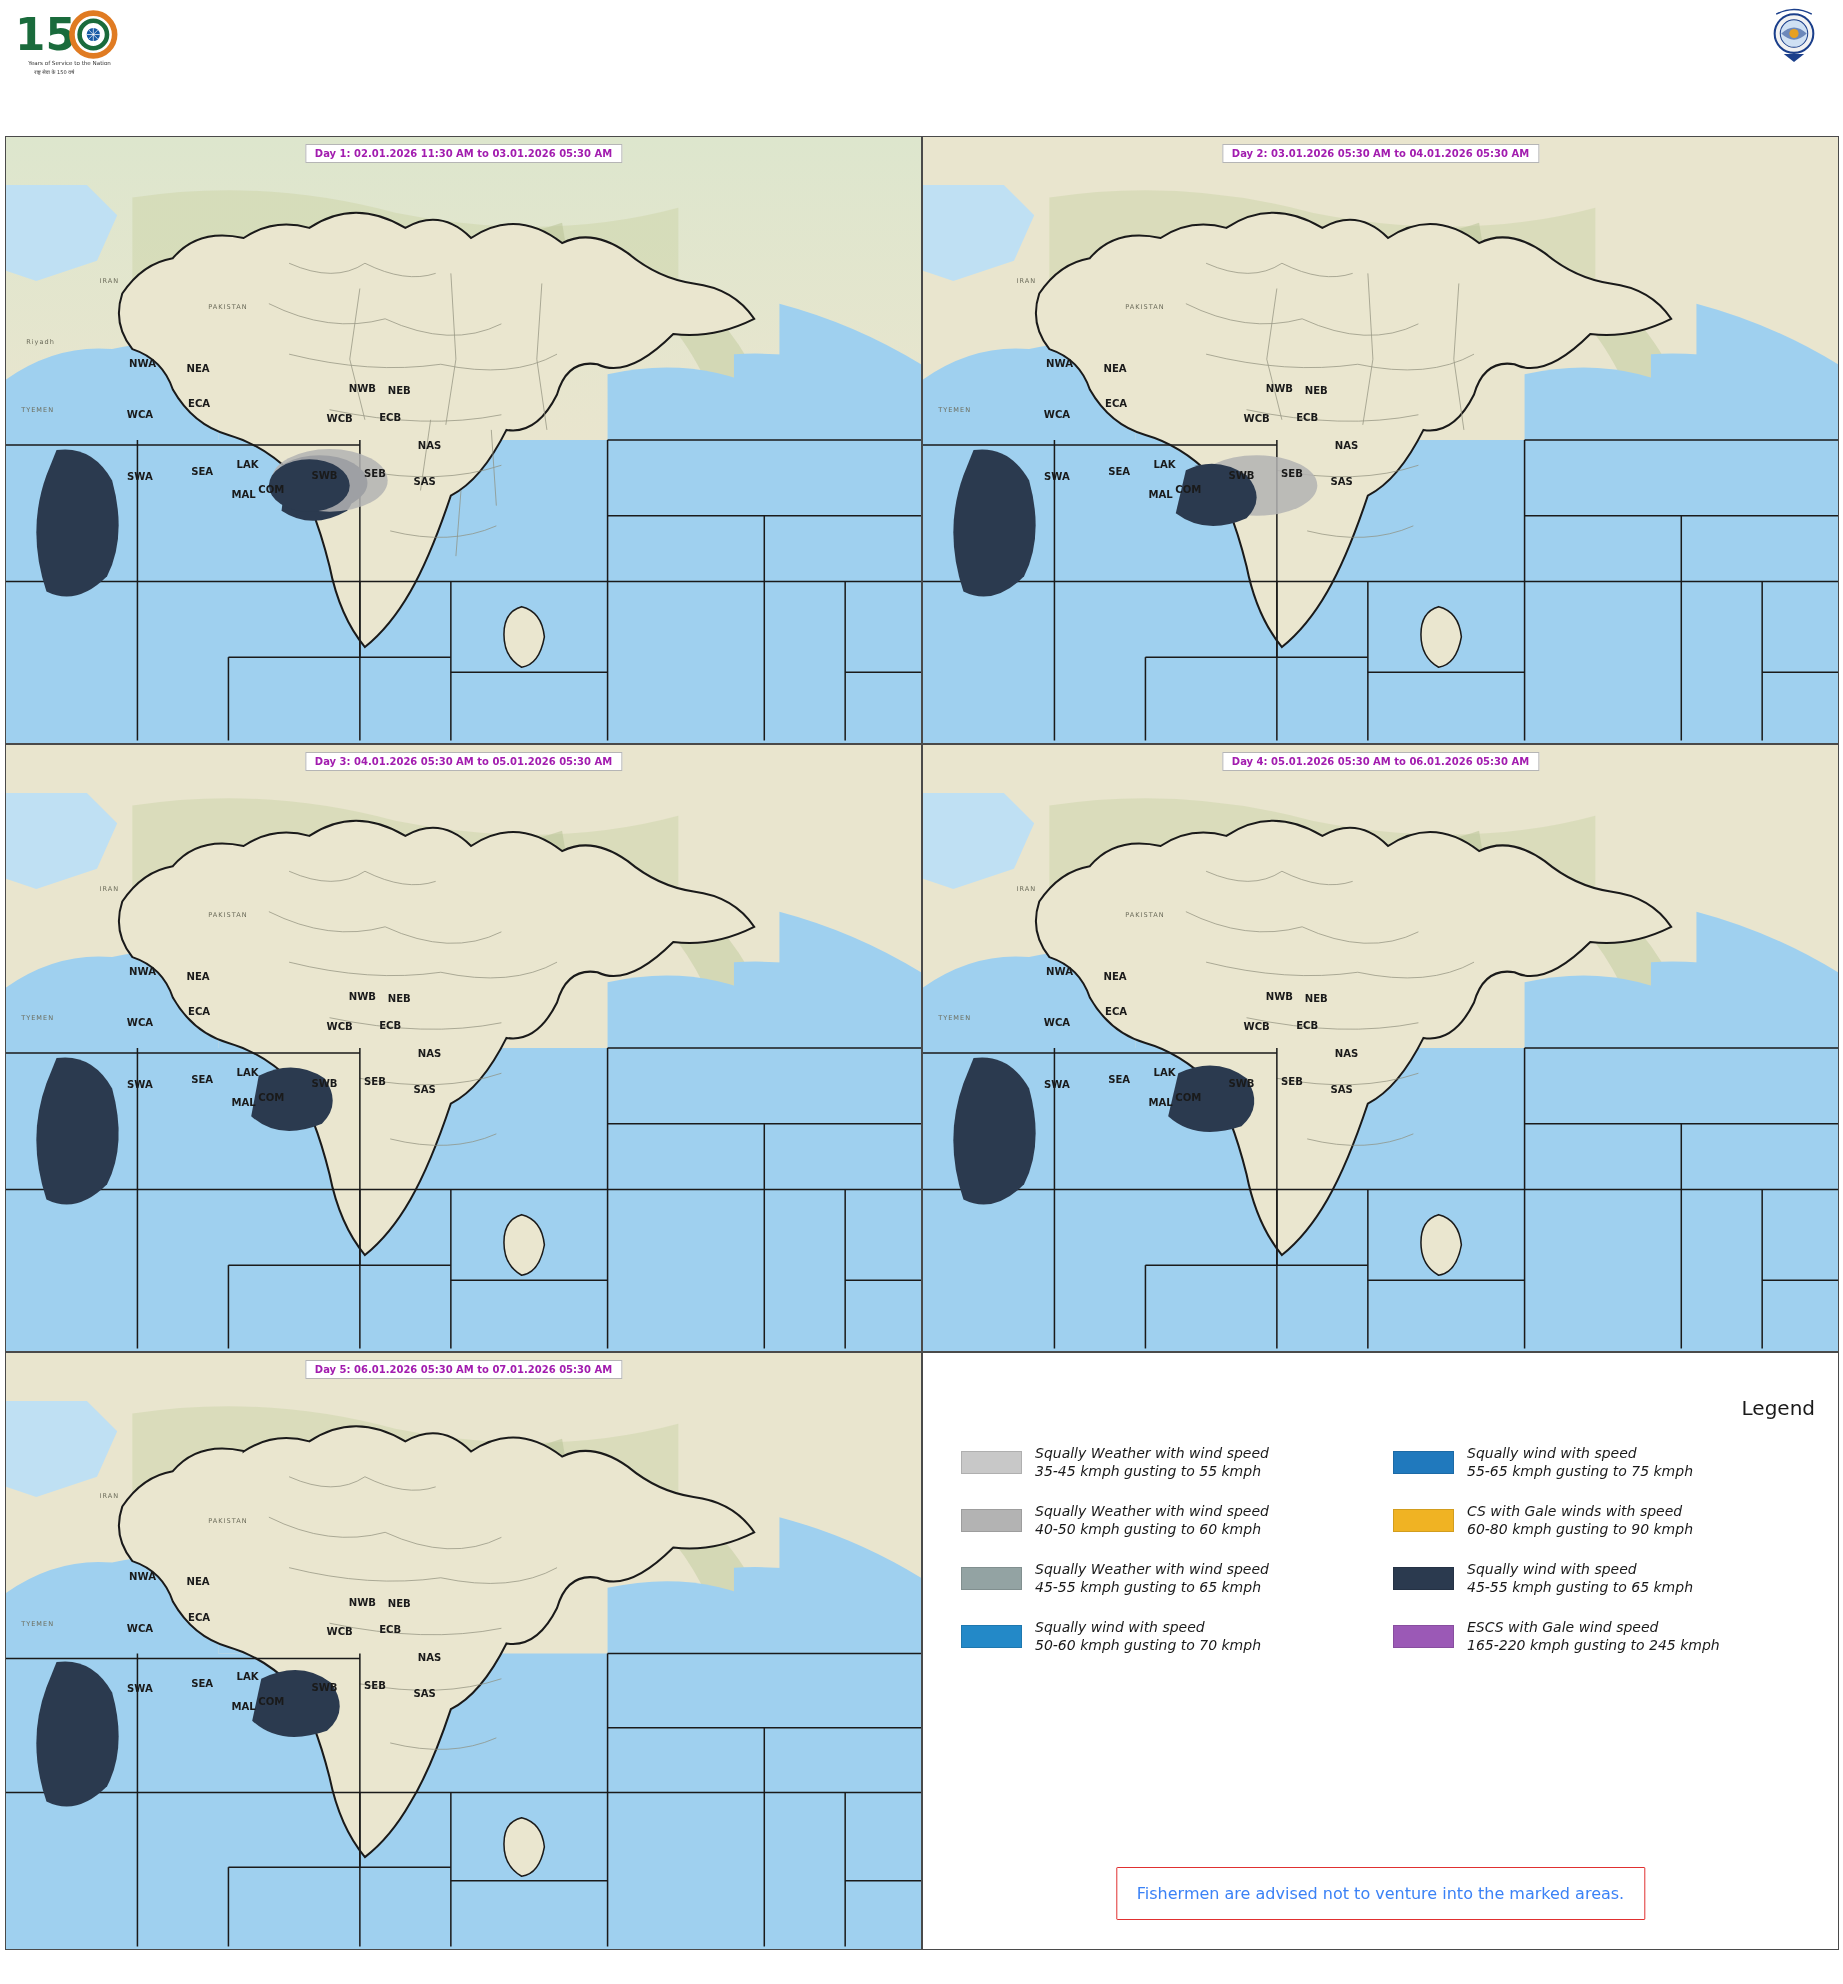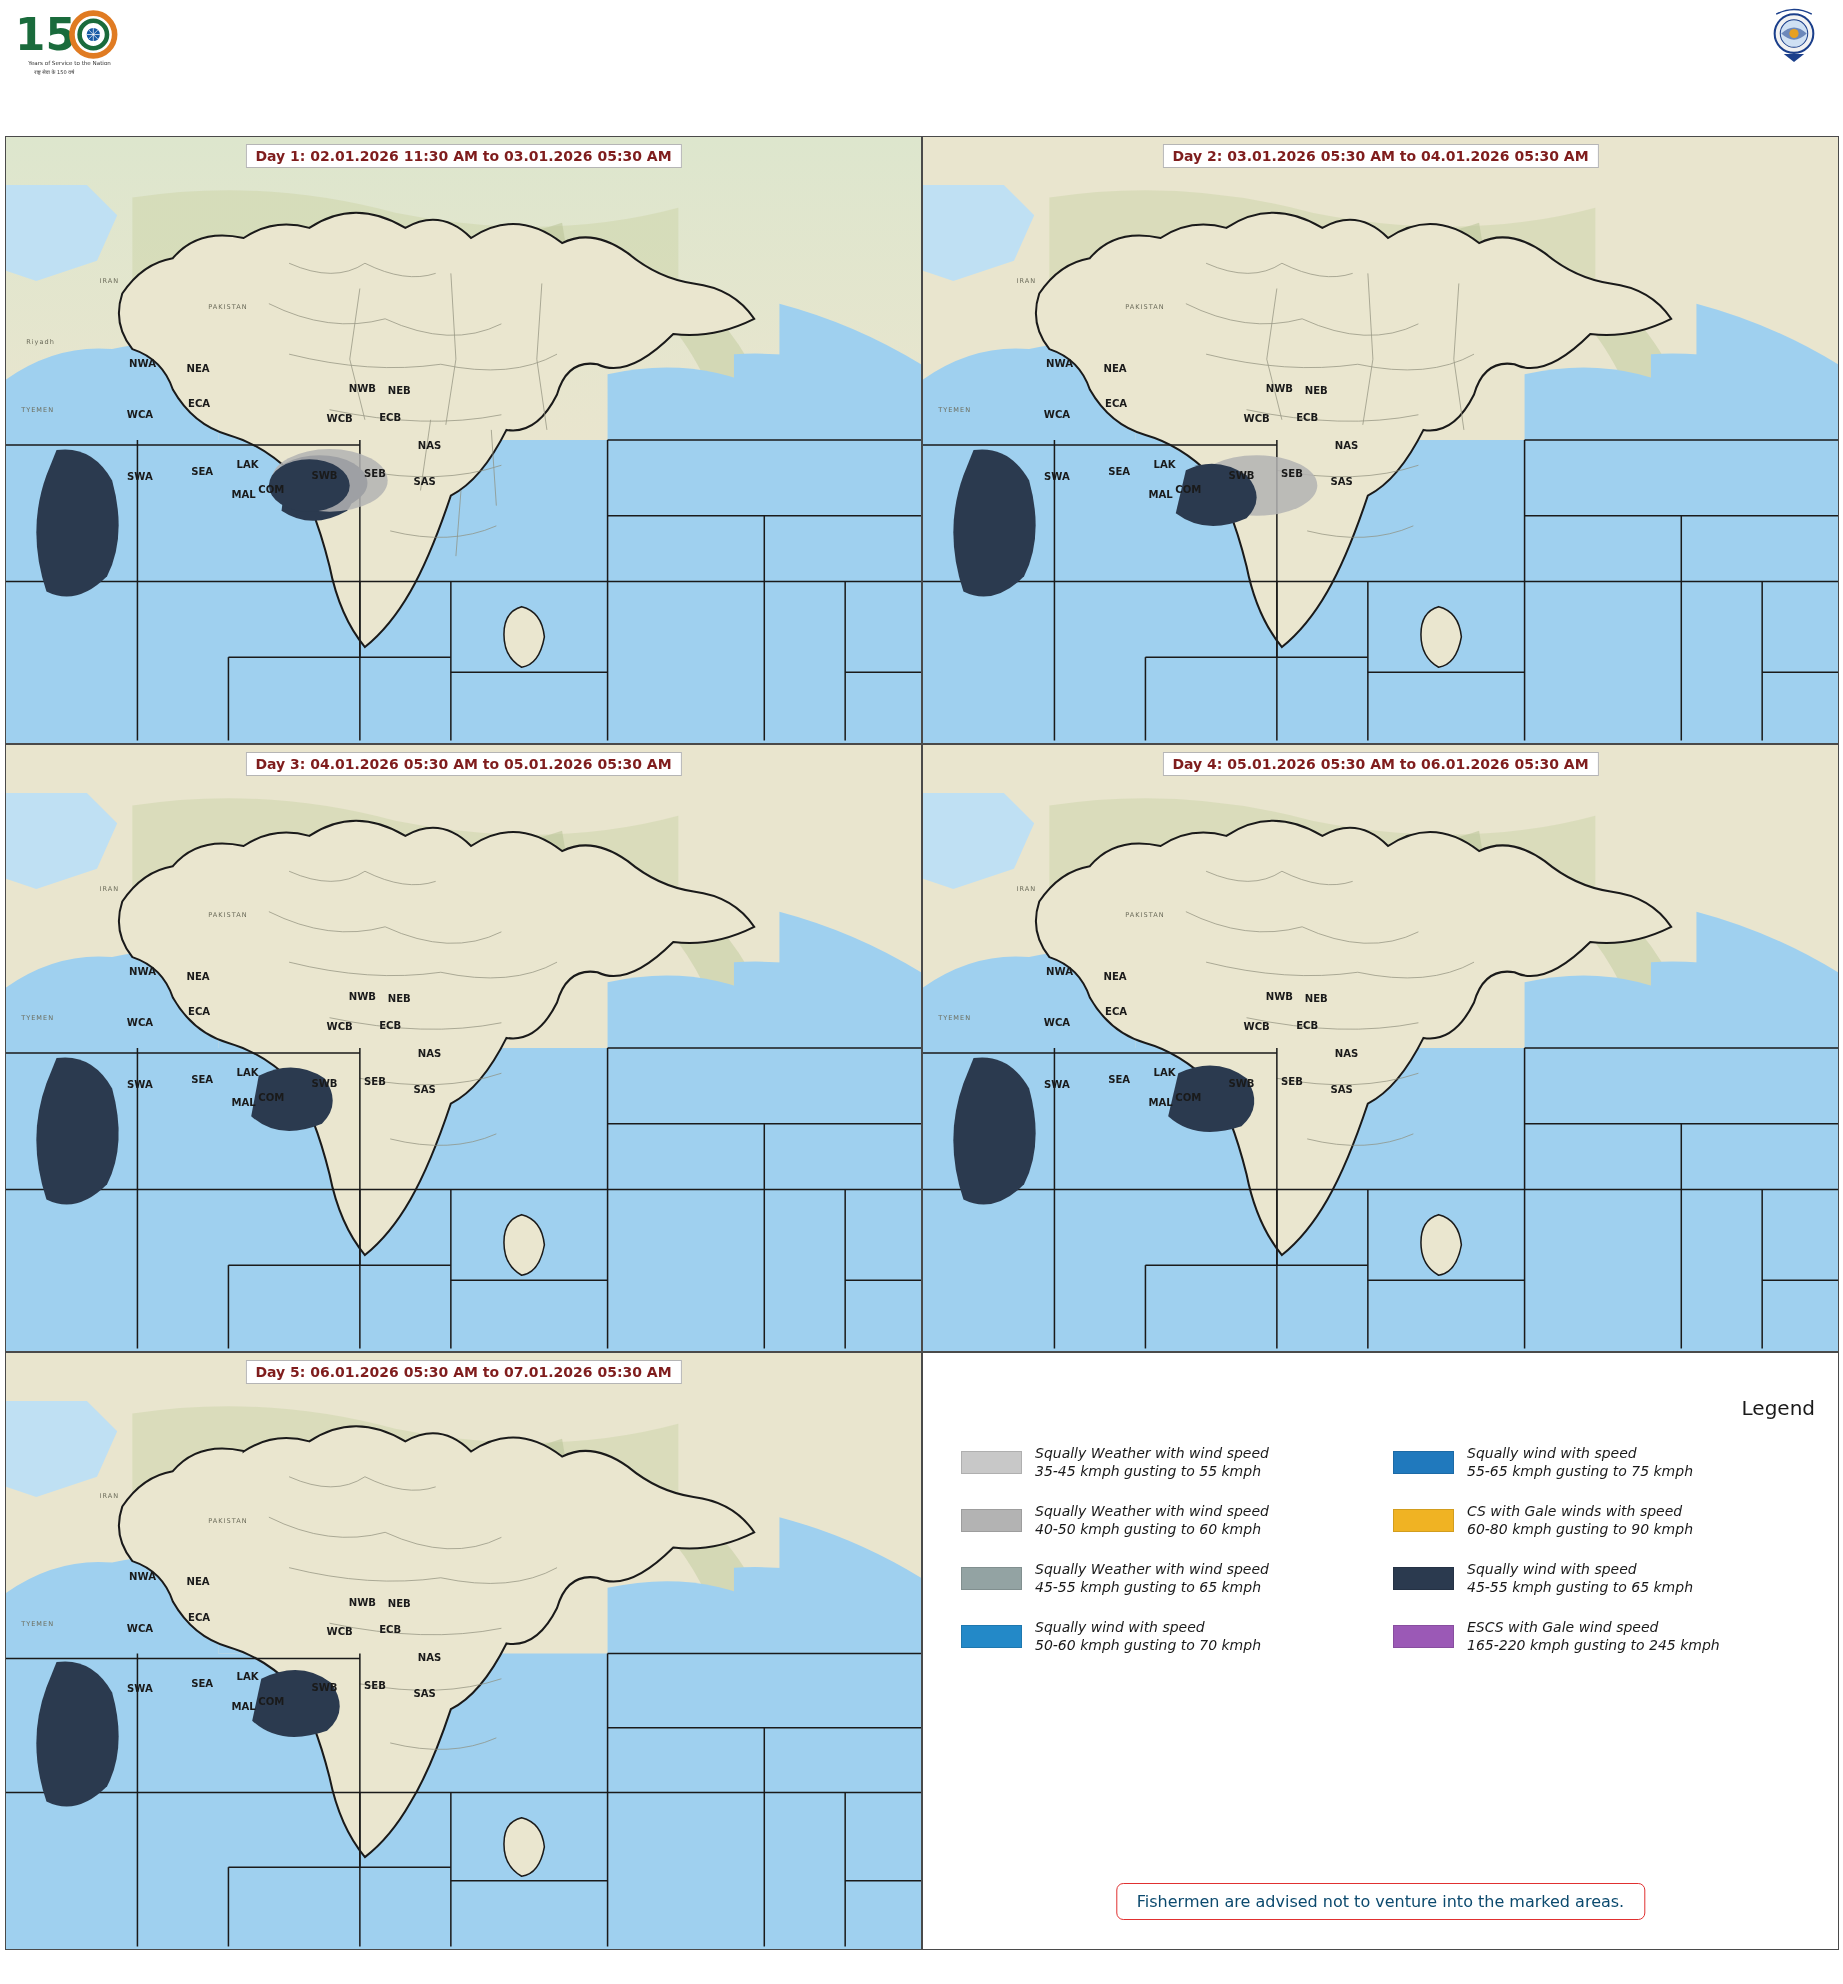--- a/index.html
+++ b/index.html
@@ -71,23 +71,23 @@
   }
   .panel-label {
     position: absolute;
     left: 50%;
     transform: translateX(-50%);
     top: 7px;
     z-index: 30;
     background: #ffffff;
     border: 0.5px solid #b5b5b5;
     padding: 3px 9px;
-    font-size: 14px;
+    font-size: 10px;
     font-weight: bold;
-    color: #7f1d1d;
+    color: #a21caf;
     white-space: nowrap;
     font-family: "DejaVu Sans", sans-serif;
   }
 
   
   .map {
     position: absolute;
     inset: 0;
     background:
       linear-gradient(180deg, #dfe8d3 0%, #e8e4cd 40%, #ece7d0 100%);
@@ -135,24 +135,24 @@
     font-family: "DejaVu Sans", sans-serif;
     white-space: pre-line;
     font-style: italic;
   }
   .advisory {
     position: absolute;
     left: 50%;
     transform: translateX(-50%);
     bottom: 29px;
     border: 1px solid #e03030;
-    border-radius: 7px;
-    padding: 8px 20px;
+    border-radius: 1px;
+    padding: 16px 20px;
     font-size: 16px;
-    color: #0c4a6e;
+    color: #3b82f6;
     background: #fff;
     white-space: nowrap;
     font-family: "DejaVu Sans", sans-serif;
   }
 </style>
 </head>
 <body>
 
 <div id="page">
 

